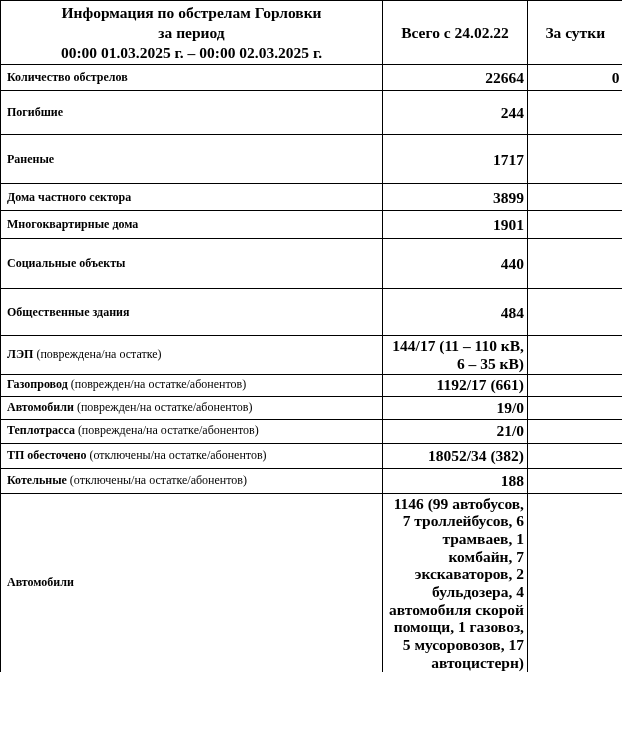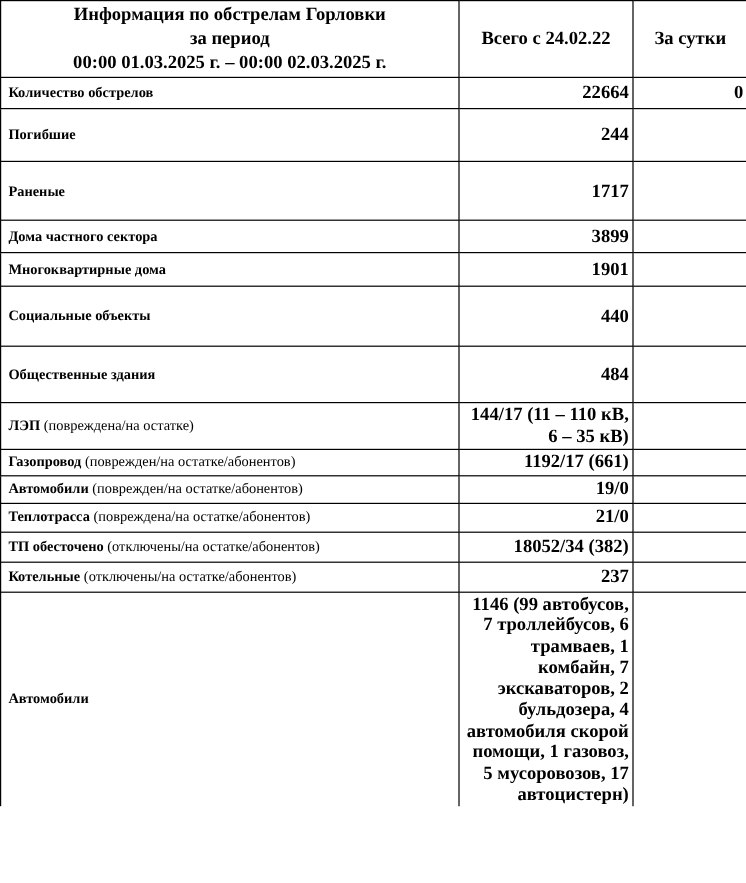--- a/index.html
+++ b/index.html
@@ -129,21 +129,21 @@
         <td class="val">21/0</td>
         <td class="val"></td>
       </tr>
       <tr style="height:25px">
         <td class="label"><span>ТП обесточено</span><span class="note"> (отключены/на остатке/абонентов)</span></td>
         <td class="val">18052/34 (382)</td>
         <td class="val"></td>
       </tr>
       <tr style="height:25px">
         <td class="label"><span>Котельные</span><span class="note"> (отключены/на остатке/абонентов)</span></td>
-        <td class="val">237</td>
+        <td class="val">188</td>
         <td class="val"></td>
       </tr>
       <tr style="height:167px">
         <td class="label"><span>Автомобили</span><span class="note"></span></td>
         <td class="val">1146 (99 автобусов,
 7 троллейбусов, 6
 трамваев, 1
 комбайн, 7
 экскаваторов, 2
 бульдозера, 4

